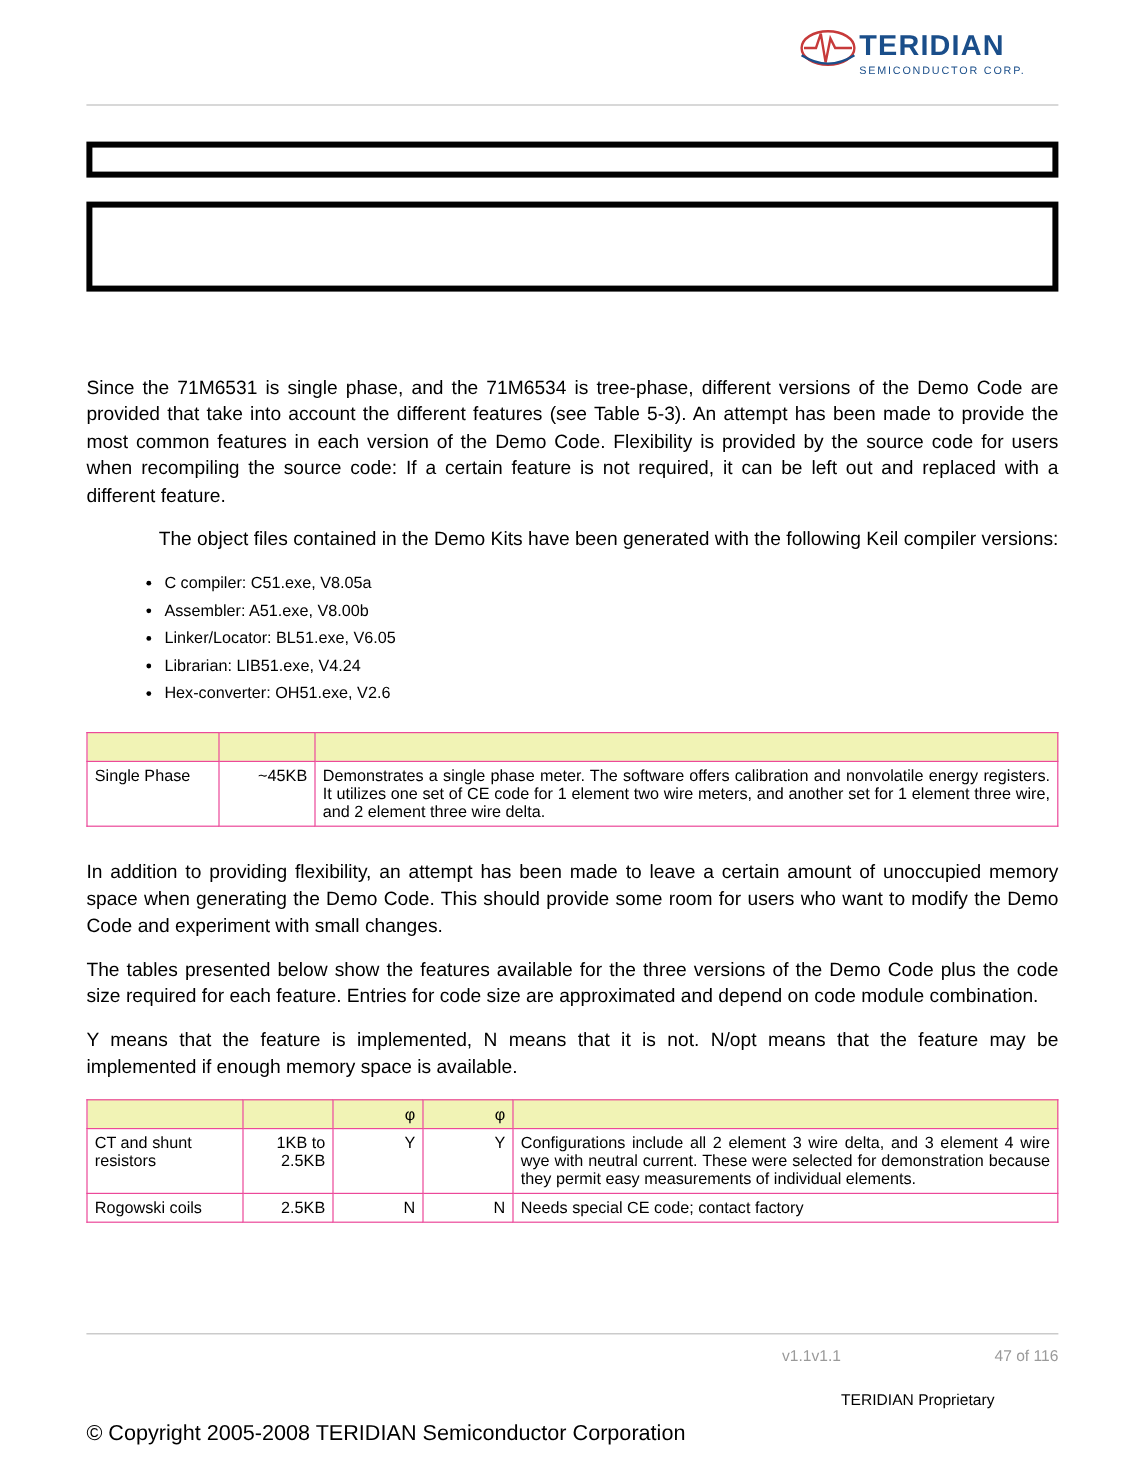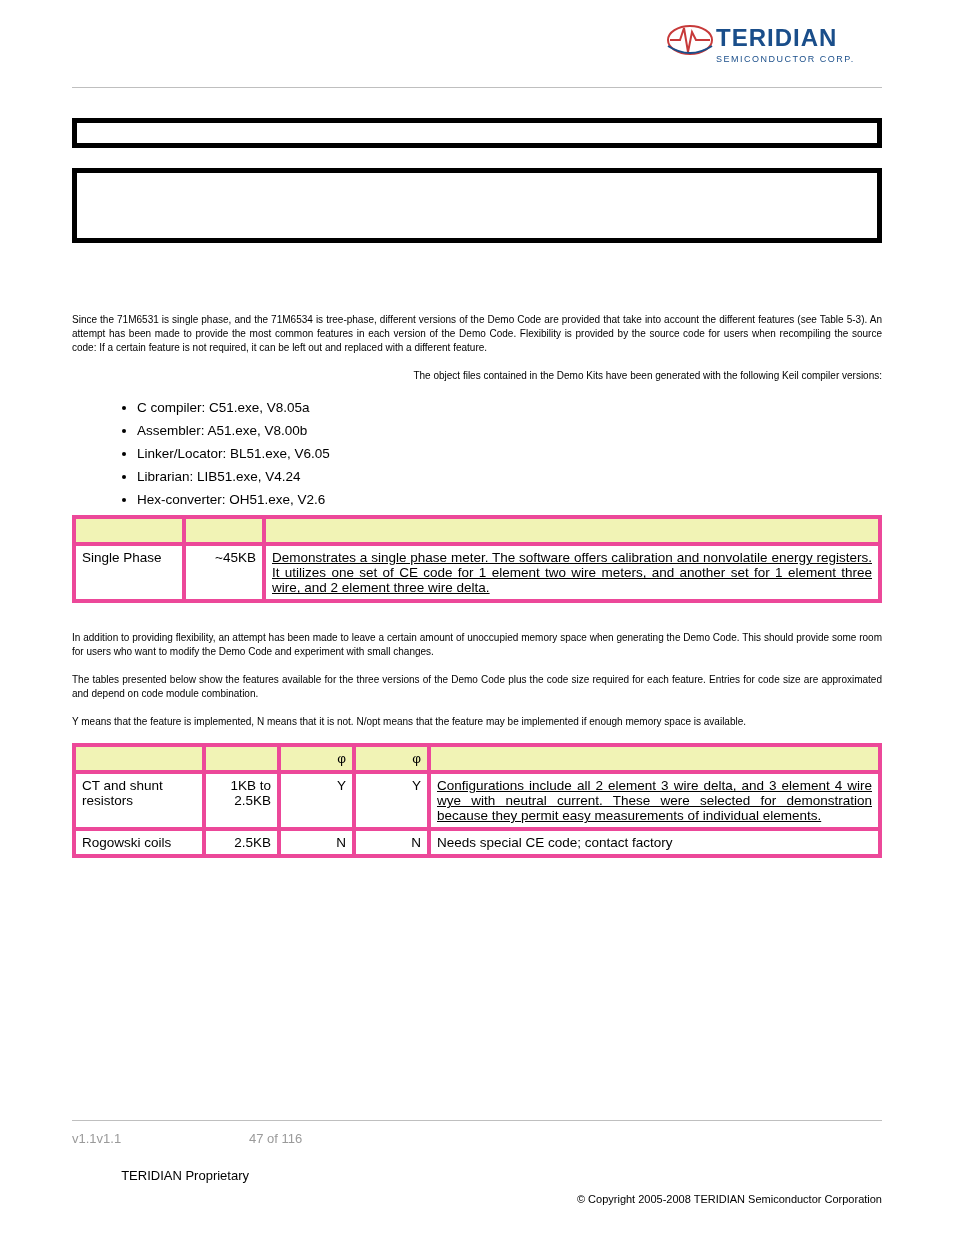--- a/index.html
+++ b/index.html
@@ -3,40 +3,40 @@
 <meta charset="utf-8">
 <style>
   * { box-sizing: border-box; margin: 0; padding: 0; }
   html, body { width: 954px; height: 1235px; background: #fff; font-family: Arial, Helvetica, sans-serif; color: #000; }
   .page { width: 954px; height: 1235px; position: relative; padding: 20px 72px 0 72px; }
   .header { display: flex; justify-content: flex-end; align-items: center; }
   .logo { width: 220px; }
   .rule { border: none; border-top: 1px solid #bfbfbf; margin-top: 12px; }
   .black-bar-thin { height: 30px; border: 5px solid #000; background: #fff; margin-top: 30px; }
   .black-bar-thick { height: 75px; border: 5px solid #000; background: #fff; margin-top: 20px; margin-bottom: 70px; }
-  .body-text { font-size: 10px; line-height: 1.4; text-align: justify; margin-bottom: 14px; }
+  .body-text { font-size: 16px; line-height: 1.4; text-align: justify; margin-bottom: 14px; }
   .body-text.left { text-align: right; }
-  ul.bullets { list-style: disc; padding-left: 65px; margin-bottom: 4px; }
+  ul.bullets { list-style: disc; padding-left: 65px; margin-bottom: 20px; }
   ul.bullets li { font-size: 13.5px; line-height: 1.4; padding: 2px 0; }
   table { border-collapse: collapse; width: 100%; font-size: 13.5px; margin-bottom: 28px; }
-  th, td { border: 4px solid #ec4899; padding: 4px 6px; vertical-align: top; text-align: left; }
+  th, td { border: 1px solid #ec4899; padding: 4px 6px; vertical-align: top; text-align: left; }
   th { background: #f1f3b5; font-weight: normal; }
   .c-center { text-align: right; }
   .t1-c1 { width: 110px; }
   .t1-c2 { width: 80px; }
   .t2-c1 { width: 130px; }
   .t2-c2 { width: 75px; }
   .t2-c3 { width: 75px; }
   .t2-c4 { width: 75px; }
   .footer { position: absolute; left: 72px; right: 72px; bottom: 30px; }
   .footer-rule { border: none; border-top: 1px solid #bfbfbf; margin-bottom: 10px; }
-  .footer-row { display: flex; justify-content: flex-start; font-size: 13px; color: #9a9a9a; }
+  .footer-row { display: flex; justify-content: flex-end; font-size: 13px; color: #9a9a9a; }
   .footer-center { color: #000; font-size: 13px; margin-top: 37px; }
-  .copyright { text-align: right; font-size: 11px; color: #000; margin-top: 10px; }
-  .justify { text-align: justify; text-decoration: underline; }
+  .copyright { text-align: left; font-size: 18px; color: #000; margin-top: 10px; }
+  .justify { text-align: justify; }
 </style>
 </head>
 <body>
 
 <div class="page">
 
   <div class="header">
     <svg class="logo" viewBox="0 0 220 55">
       <ellipse cx="28" cy="20" rx="22" ry="14" fill="none" stroke="#c73a3a" stroke-width="2"></ellipse>
       <path d="M8 20 L18 20 L22 8 L26 32 L30 12 L34 20 L48 20" fill="none" stroke="#c73a3a" stroke-width="2"></path>

